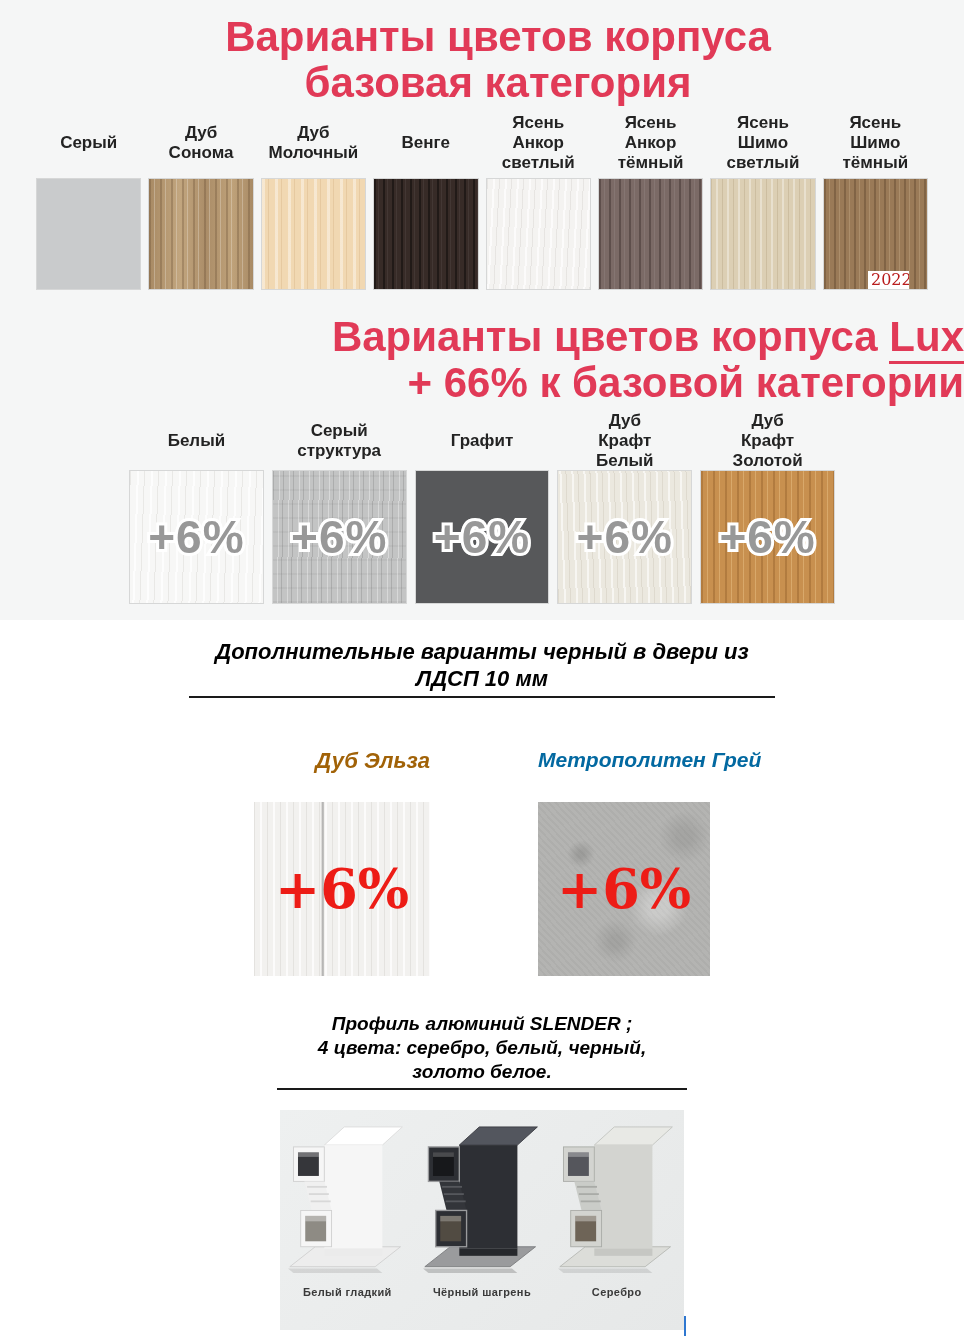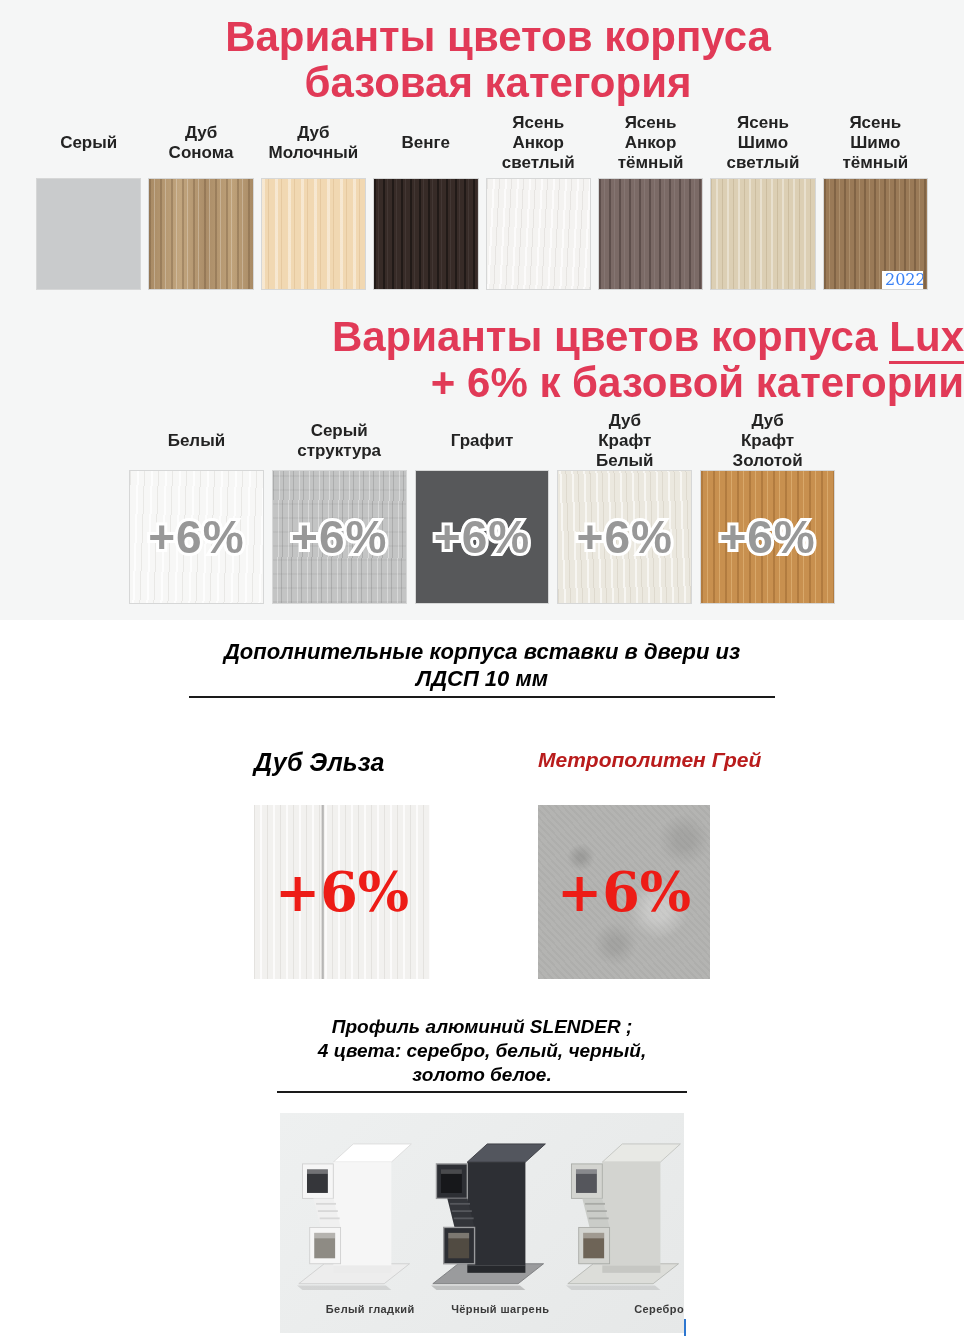--- a/index.html
+++ b/index.html
@@ -59,43 +59,43 @@
      radial-gradient(circle at 85% 20%,rgba(120,120,118,.25) 0 8px,rgba(0,0,0,0) 26px),
      repeating-linear-gradient(47deg,rgba(130,130,128,.12) 0 2px,rgba(0,0,0,0) 2px 5px);}
 
   
   .wm{position:relative;z-index:0;font-weight:bold;font-size:46px;color:#989898;letter-spacing:1px;}
   .wm::before{content:attr(data-text);position:absolute;left:0;top:0;z-index:-1;-webkit-text-stroke:6px #ffffff;
      text-shadow:-2px 0 0 #fff,2px 0 0 #fff,0 -2px 0 #fff,0 2px 0 #fff,-2px -2px 0 #fff,2px 2px 0 #fff,-2px 2px 0 #fff,2px -2px 0 #fff;}
   .wm-red{font-family:"DejaVu Serif",serif;font-weight:bold;font-size:54px;color:#ed1c16;}
 
   
-  .year-mark{position:absolute;right:4px;bottom:0;height:18px;width:38px;background:#ffffff;
-     font-family:"DejaVu Serif",serif;font-size:16px;line-height:18px;color:#3b82f6;padding-left:3px;overflow:hidden;white-space:nowrap;}
+  .year-mark{position:absolute;right:18px;bottom:0;height:18px;width:38px;background:#ffffff;
+     font-family:"DejaVu Serif",serif;font-size:16px;line-height:18px;color:#b91c1c;padding-left:3px;overflow:hidden;white-space:nowrap;}
 
   
   .ital-header{text-align:center;font-weight:bold;font-style:italic;font-size:22px;line-height:27px;color:#000;}
   .ital-header.small{font-size:19px;line-height:24px;}
   .hr1{width:586px;margin:4px auto 0;border:0;border-top:2px solid #1a1a1a;}
   .hr2{width:410px;margin:4px auto 0;border:0;border-top:2px solid #1a1a1a;}
   .inserts-header{margin-top:18px;}
   .ins-lblrow{width:456px;margin:50px auto 0;display:flex;}
-  .ins-lbl1{width:176px;text-align:left;font-weight:bold;font-style:italic;font-size:25px;color:#000000;}
+  .ins-lbl1{width:176px;text-align:right;font-weight:bold;font-style:italic;font-size:22px;color:#a16207;}
   .ins-gap{width:108px;}
-  .ins-lbl2{width:172px;text-align:left;font-weight:bold;font-style:italic;font-size:21px;color:#b91c1c;white-space:nowrap;}
+  .ins-lbl2{width:172px;text-align:left;font-weight:bold;font-style:italic;font-size:21px;color:#0369a1;white-space:nowrap;}
   .ins-row{width:456px;margin:28px auto 0;display:flex;}
   .ins-sw{height:174px;display:flex;align-items:center;justify-content:center;}
   .ins-sw1{width:176px;}
   .ins-sw2{width:172px;}
   .slender-header{margin-top:36px;text-align:center;}
 
   
   .photo-wrap{position:relative;width:404px;height:220px;margin:20px auto 0;
      background:linear-gradient(135deg,#eef0f0,#e6e8e8);display:flex;}
-  .profile-col{flex:1;display:flex;flex-direction:column;align-items:flex-end;padding-top:20px;}
+  .profile-col{flex:1;display:flex;flex-direction:column;align-items:center;padding-top:6px;}
   .profile-col svg{display:block;}
   .profile-label{margin-top:2px;font-size:11px;font-weight:bold;color:#3a3a3a;letter-spacing:.4px;white-space:nowrap;}
   .caret{position:absolute;right:-2px;bottom:-8px;width:2px;height:22px;background:#2e77d0;}
 </style>
 </head>
 <body>
 
 <div class="tint">
 
   <div class="big-title">
@@ -148,21 +148,21 @@
     <div class="sw tx-ankor-light"></div>
     <div class="sw tx-ankor-dark"></div>
     <div class="sw tx-shimo-light"></div>
     <div class="sw tx-shimo-dark">
       <div class="year-mark">2022</div>
     </div>
   </div>
 
   <div class="big-title lux-title">
     <div><span>Варианты цветов корпуса </span><span class="lux-underline">Lux</span></div>
-    <div>+ 6% к базовой категории</div>
+    <div>+ 66% к базовой категории</div>
   </div>
 
   <div class="row-lux lbl-band lbl-band-lux">
     <div class="lbl-cell">
         <span>Белый</span>
       </div>
     <div class="lbl-cell">
         <span>Серый
 структура</span>
       </div>
@@ -195,21 +195,21 @@
       <div class="wm" data-text="+6%">+6%</div>
     </div>
     <div class="sw-lux tx-kraft-gold">
       <div class="wm" data-text="+6%">+6%</div>
     </div>
   </div>
 
 </div>
 
 <div class="ital-header inserts-header">
-  <div>Дополнительные корпуса вставки в двери из</div>
+  <div>Дополнительные варианты черный в двери из</div>
   <div>ЛДСП 10 мм</div>
 </div>
 <hr class="hr1">
 
 <div class="ins-lblrow">
   <div class="ins-lbl1">Дуб Эльза</div>
   <div class="ins-gap"></div>
   <div class="ins-lbl2">Метрополитен Грей</div>
 </div>
 

